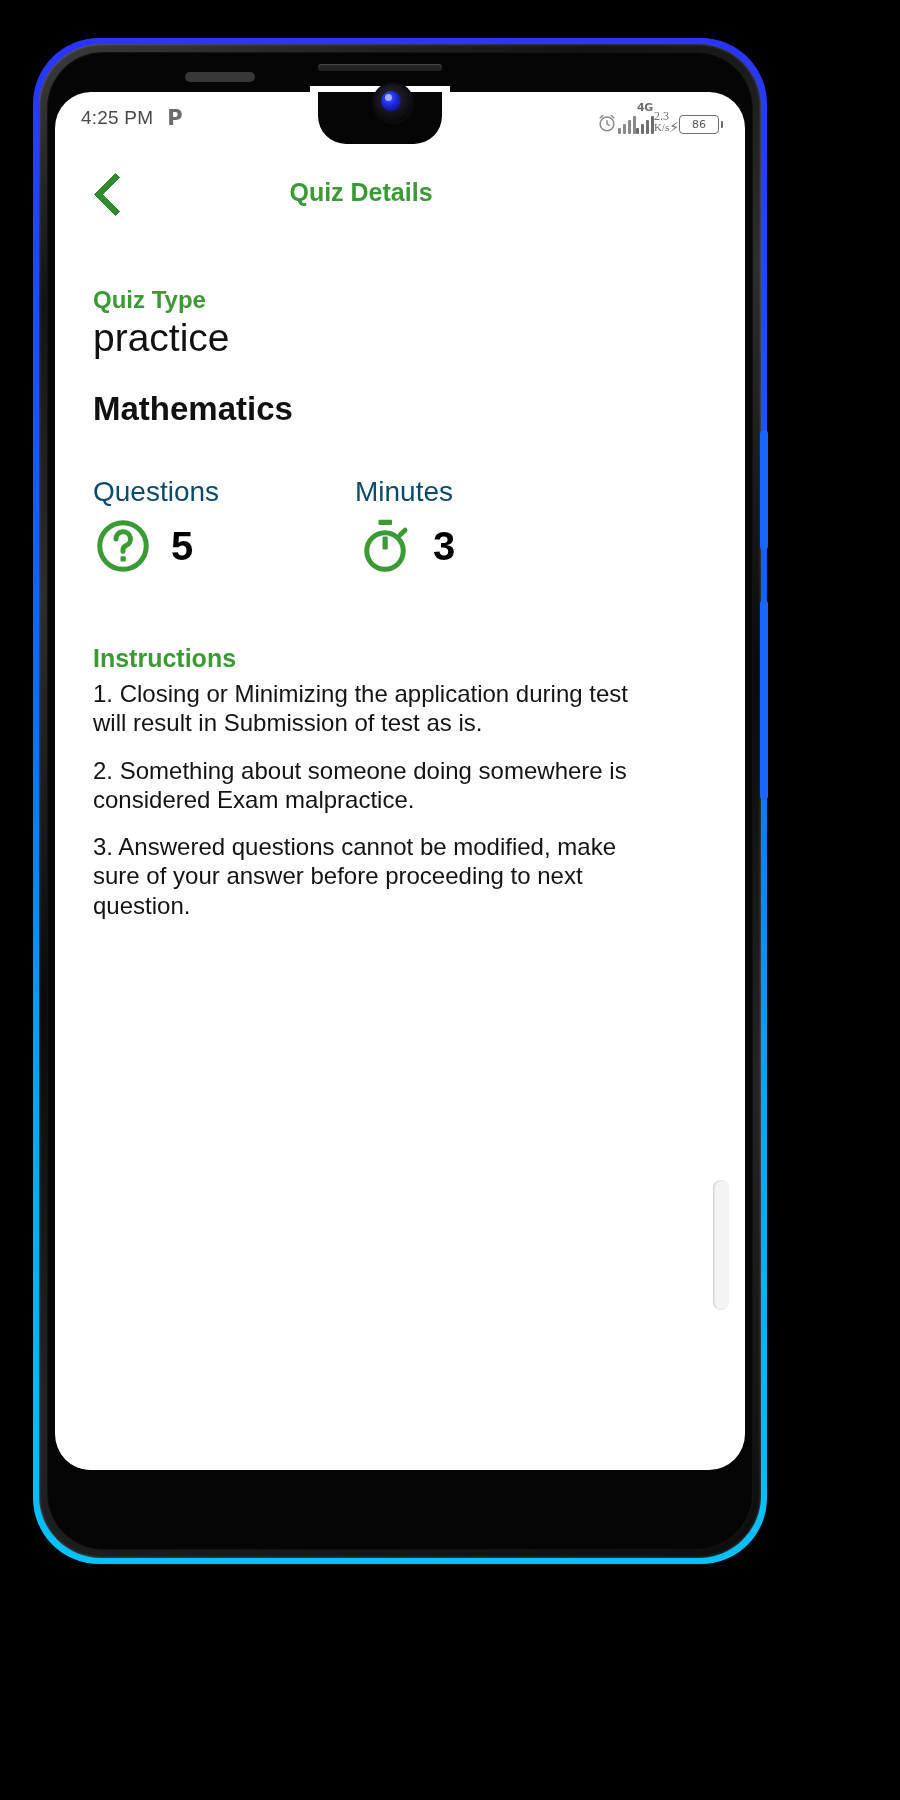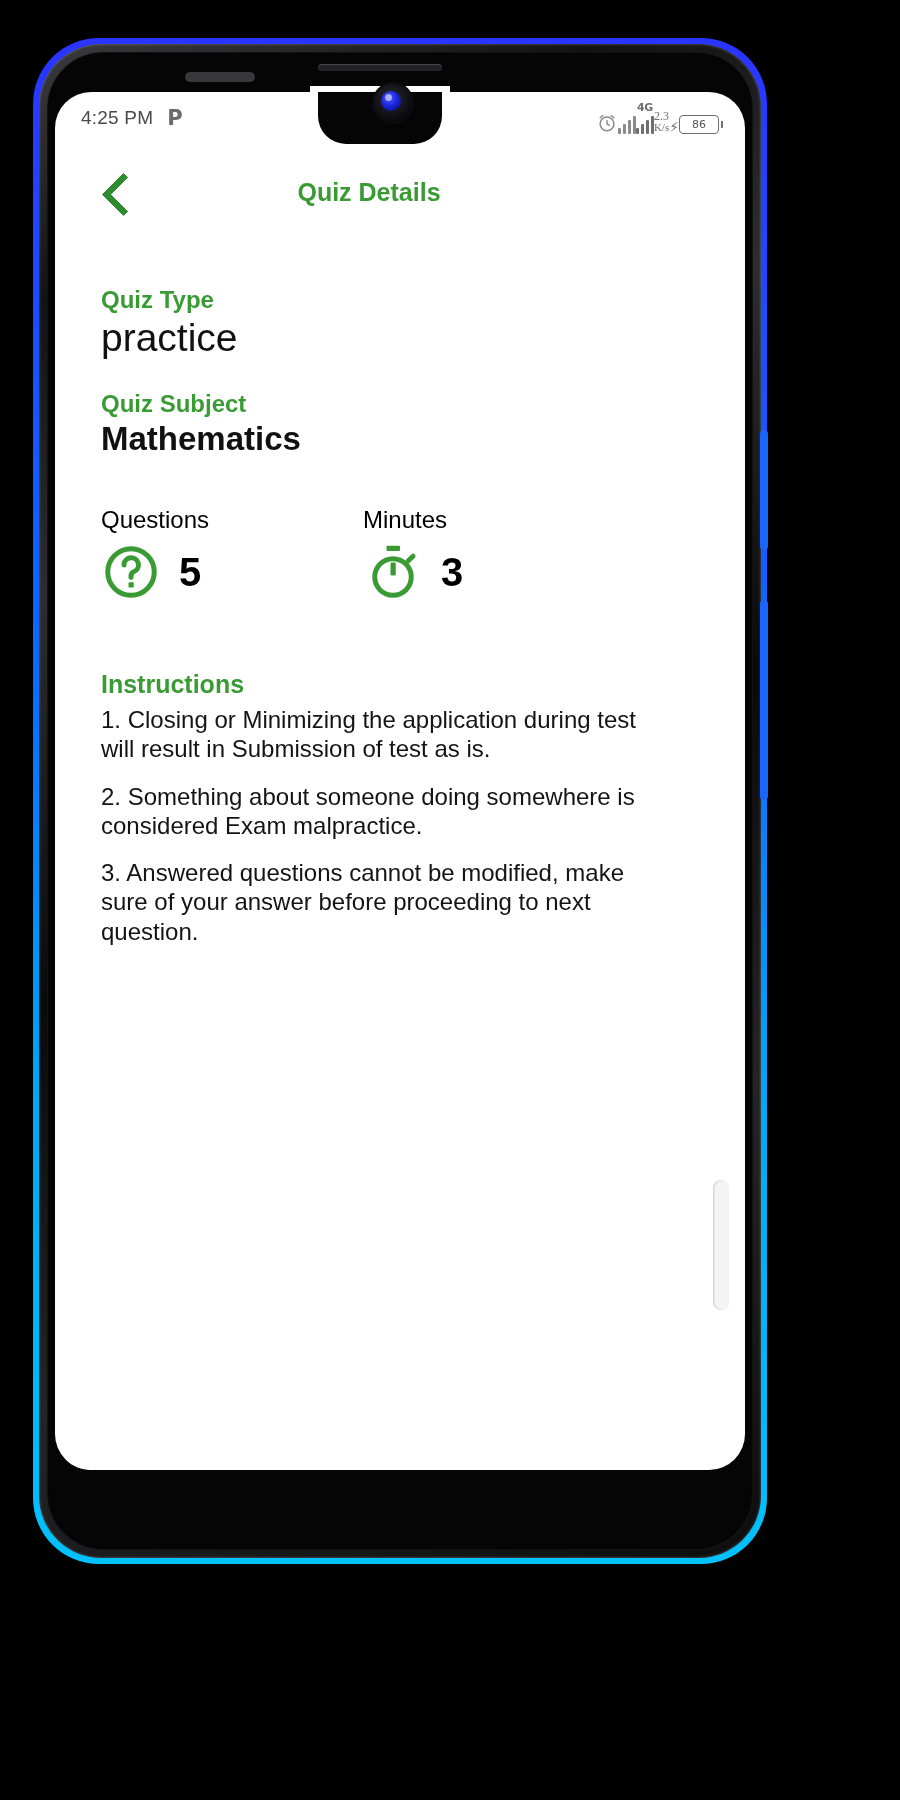--- a/index.html
+++ b/index.html
@@ -91,21 +91,21 @@
     display:flex;align-items:center;gap:2px;
   }
   .bat-body{
     border:1.6px solid #6e6e6e;border-radius:4px;padding:0 12px;height:17px;
     display:flex;align-items:center;font-size:11px;color:#555;
   }
   .bat-tip{width:2px;height:7px;background:#6e6e6e;border-radius:0 1px 1px 0;}
   .bolt{font-size:14px;color:#6e6e6e;line-height:1;}
 
   
-  .app{position:absolute;left:12px;top:52px;width:604px;height:1326px;background:#fff;}
+  .app{position:absolute;left:4px;top:52px;width:604px;height:1326px;background:#fff;}
 
   .appbar{position:relative;height:96px;display:flex;align-items:center;}
   .back-btn{
     position:absolute;left:28px;top:22px;width:56px;height:56px;
     display:flex;align-items:center;justify-content:center;cursor:pointer;
   }
   .chev{
     width:24px;height:24px;border-left:7px solid #2e8b2e;border-bottom:7px solid #2e8b2e;
     transform:rotate(45deg);border-radius:2px;
   }
@@ -124,21 +124,21 @@
     color:#111;font-size:39px;margin:2px 0 0 0;font-weight:400;
     font-family:"Liberation Sans",sans-serif;
   }
   .field-value.bold{font-weight:bold;font-size:33px;}
 
   .block-type{margin-top:46px;}
   .block-subject{margin-top:30px;}
 
   .stats{display:flex;margin-top:48px;}
   .stat{width:262px;}
-  .stat-label{color:#000000;font-size:24px;font-family:"Liberation Sans",sans-serif;}
+  .stat-label{color:#0c4a6e;font-size:28px;font-family:"Liberation Sans",sans-serif;}
   .stat-row{display:flex;align-items:center;gap:18px;margin-top:8px;}
   .stat-value{font-size:40px;font-weight:bold;color:#000;font-family:"Liberation Sans",sans-serif;}
 
   .instr-title{
     color:#3a9b35;font-size:25px;font-weight:bold;margin:68px 0 6px 0;
     font-family:"Liberation Sans",sans-serif;
   }
   .instr-item{
     color:#141414;font-size:24px;line-height:1.22;margin:0 0 18px 0;
     font-family:"Liberation Sans",sans-serif;
@@ -213,21 +213,20 @@
       </div>
 
       <div class="content">
 
         <div class="block-type">
           <p class="field-label">Quiz Type</p>
           <p class="field-value">practice</p>
         </div>
 
         <div class="block-subject">
-          <p class="field-label">Quiz Subject</p>
           <p class="field-value bold">Mathematics</p>
         </div>
 
         <div class="stats">
 
           <div class="stat">
             <div class="stat-label">Questions</div>
             <div class="stat-row">
               <svg width="60" height="60" viewBox="0 0 24 24">
                 <circle cx="12" cy="12" r="9.3" fill="none" stroke="#3a9b35" stroke-width="2"></circle>

